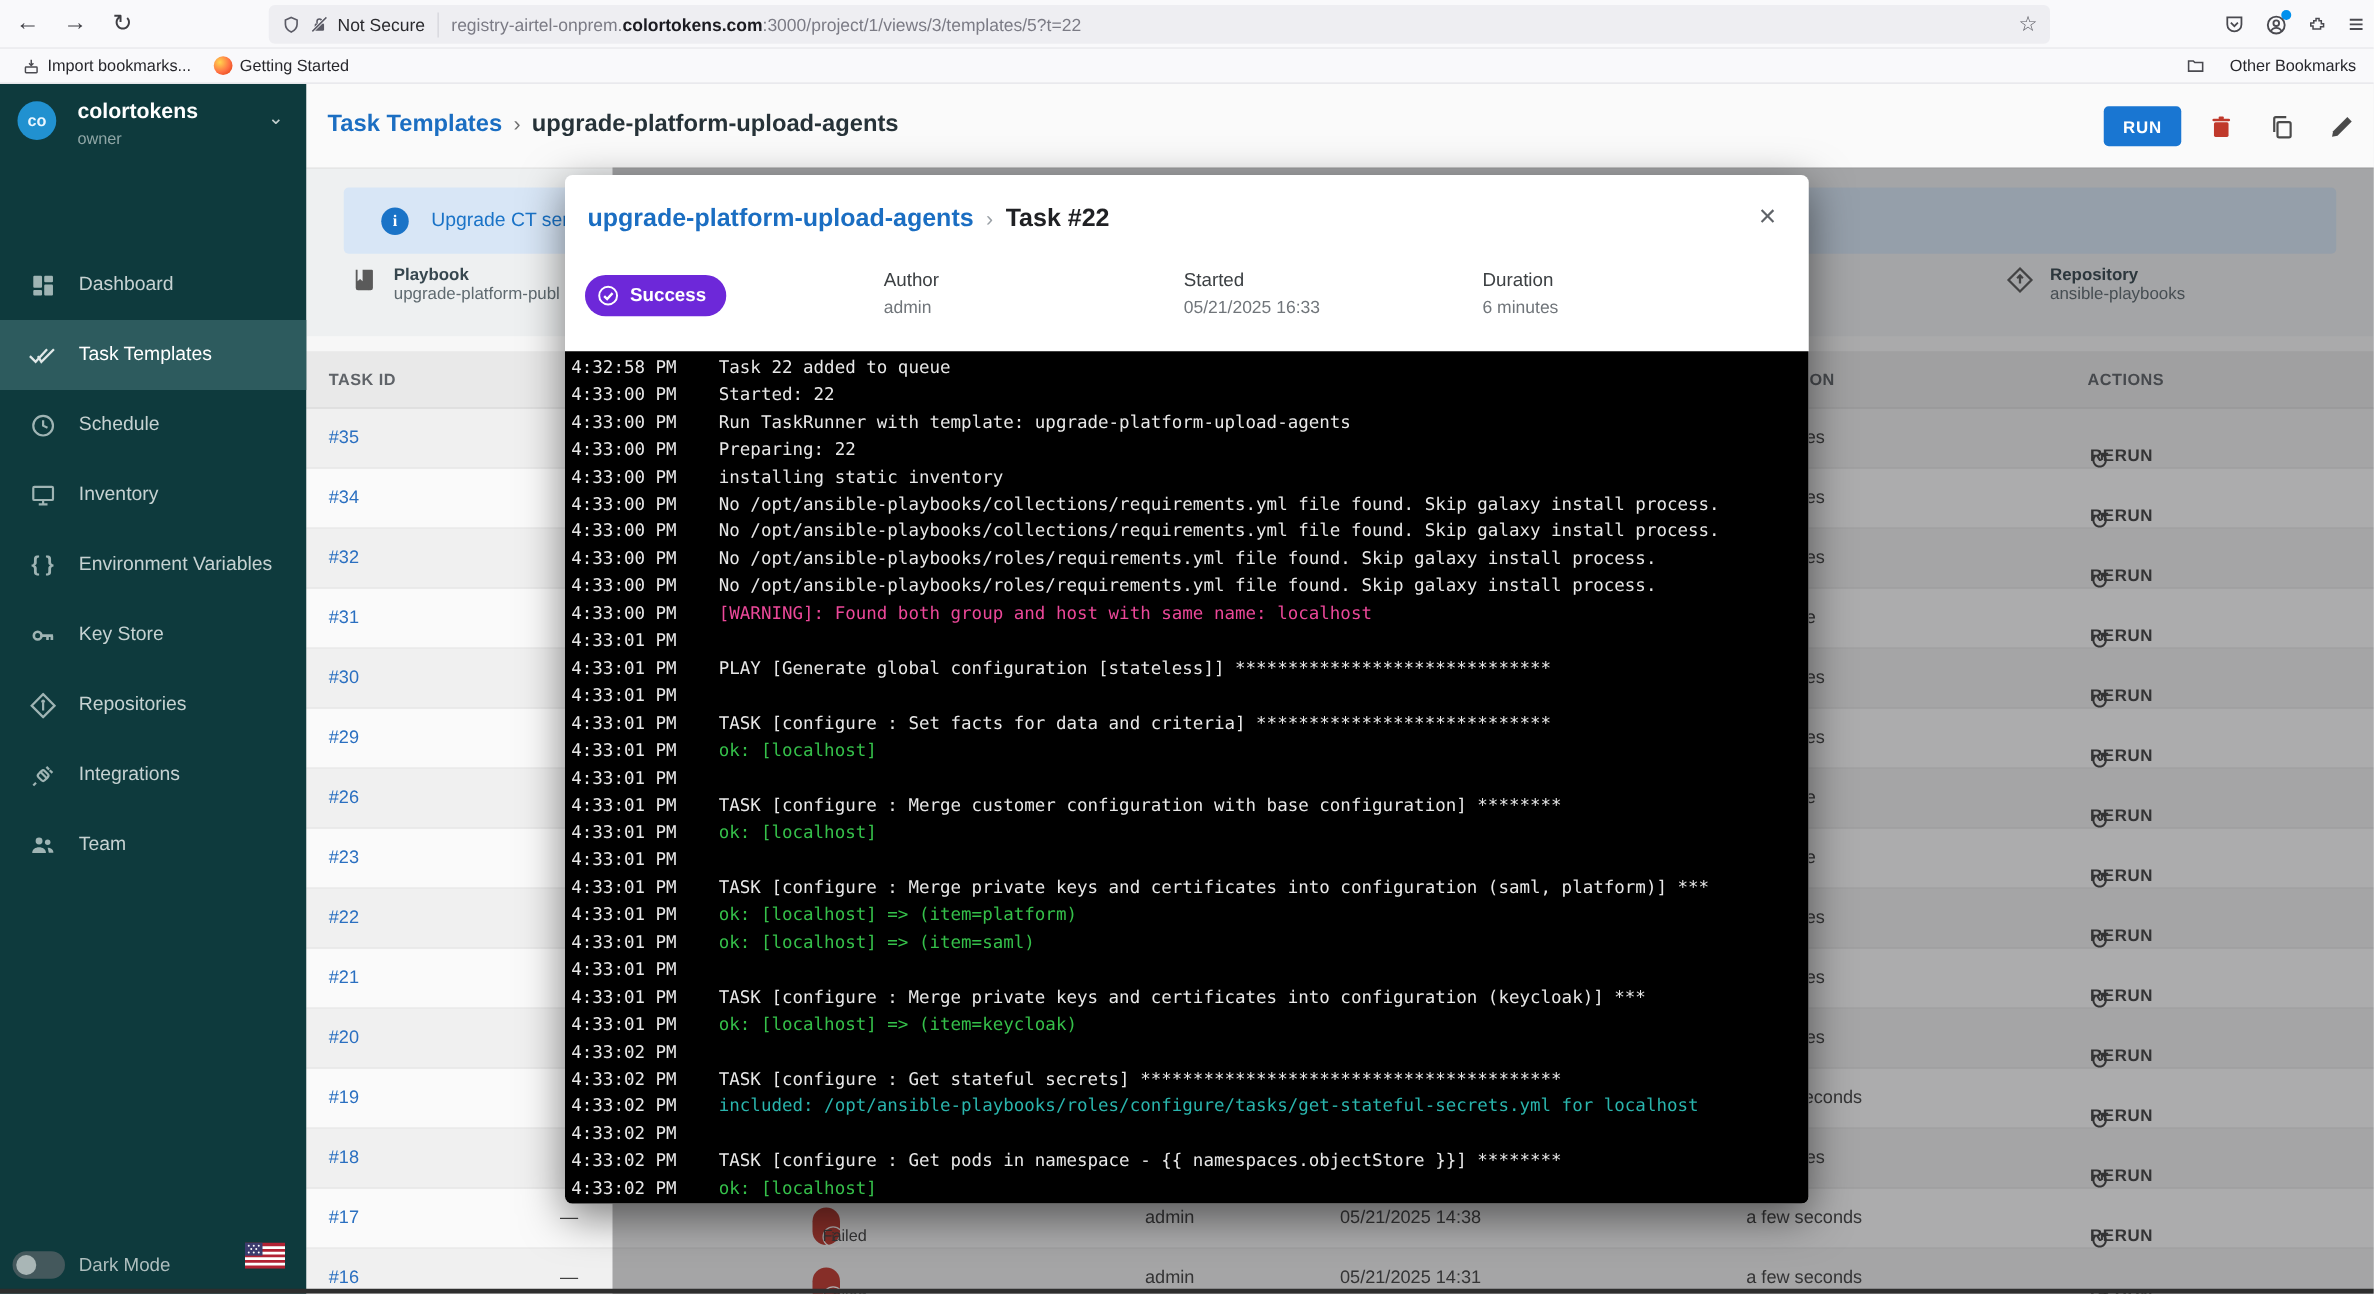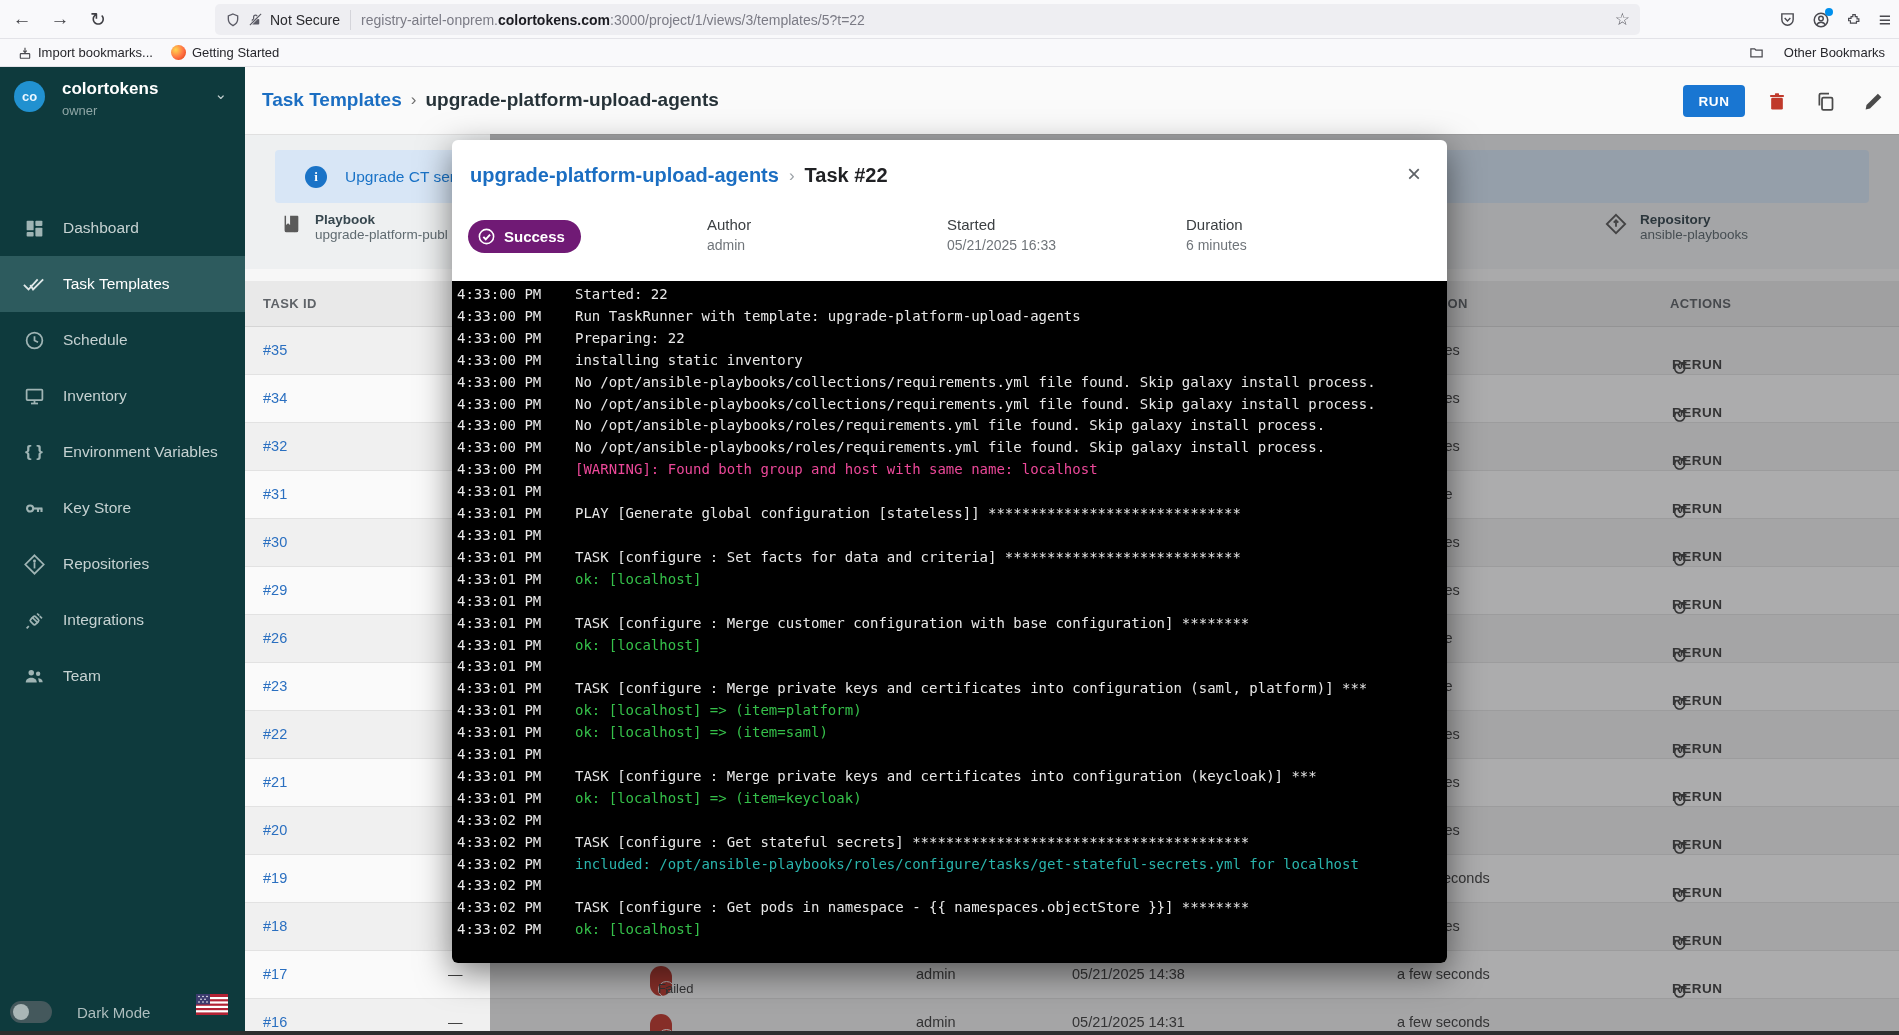--- a/index.html
+++ b/index.html
@@ -45,21 +45,21 @@
   .orgchev { position:absolute; right:18px; top:18px; color:#c3cfcf; font-size:15px; }
   .snav { position:absolute; left:0; top:133px; width:245px; }
   .sitem { height:56px; display:flex; align-items:center; color:#c6d2d2; font-size:15.5px; cursor:pointer; }
   .sitem .sic { width:24px; height:24px; margin:0 17px 0 22px; display:flex; align-items:center;
                 justify-content:center; color:#9fb4b4; font-weight:bold; }
   .sitem.active { background:#2d5b5e; color:#ffffff; }
   .sitem.active .sic { color:#e0e8e8; }
   .darkrow { position:absolute; left:0; top:930px; width:245px; height:30px; display:flex; align-items:center; }
   .toggle { width:42px; height:22px; border-radius:11px; background:#44585c; margin-left:10px; position:relative; }
   .knob { position:absolute; left:3px; top:3px; width:16px; height:16px; border-radius:50%; background:#a9b6b6; }
-  .darklabel { color:#aebebe; font-size:15px; margin-left:25px; }
+  .darklabel { color:#aebebe; font-size:15px; margin-left:11px; }
   .flag { position:absolute; left:196px; top:-3px; }
 
   
   .main { position:absolute; left:245px; top:67px; width:1654px; height:968px; background:#eef0f1; }
   .pagehead { position:absolute; left:0; top:0; width:1654px; height:68px; background:#fafafa;
               border-bottom:1px solid #e0e0e0; }
   .crumb { position:absolute; left:17px; top:22px; font-size:19px; display:flex; align-items:center; gap:9px; }
   .crumb .root { color:#1b6ec2; font-weight:bold; }
   .crumb .sep { color:#6f6f6f; font-size:17px; }
   .crumb .cur { color:#263238; font-weight:bold; }
@@ -105,21 +105,21 @@
   .overlay { position:absolute; left:245px; top:67px; width:1654px; height:968px;
              background:rgba(25,25,28,0.35); z-index:65; }
   .modal { position:absolute; left:452px; top:140px; width:995px; height:823px; background:#fff;
            border-radius:6px; box-shadow:0 10px 34px rgba(0,0,0,0.5); z-index:70; overflow:hidden; }
   .mtitle { position:absolute; left:18px; top:24px; font-size:20px; display:flex; align-items:center; gap:10px; }
   .mtitle .tpl { color:#1b6ec2; font-weight:bold; }
   .mtitle .sep { color:#9aa0a6; font-size:17px; }
   .mtitle .task { color:#202124; font-weight:bold; }
   .mclose { position:absolute; right:26px; top:20px; font-size:24px; color:#5f6368; cursor:pointer; }
   .spill { position:absolute; left:16px; top:80px; height:33px; padding:0 16px 0 9px; border-radius:17px;
-           background:#701a75; color:#fff; font-size:15px; font-weight:bold; display:flex;
+           background:#6d28d9; color:#fff; font-size:15px; font-weight:bold; display:flex;
            align-items:center; gap:8px; }
   .meta { position:absolute; top:76px; }
   .meta .ml { font-size:15px; color:#3c4043; }
   .meta .mv { font-size:14px; color:#70757a; margin-top:4px; }
   .term { position:absolute; left:0; top:141px; width:995px; height:682px; background:#000;
           font-family:"DejaVu Sans Mono", monospace; font-size:14px; padding:3px 0 0 5px; overflow:hidden; }
   .lline { display:flex; line-height:21.9px; white-space:pre; }
   .ltime { width:90px; color:#e8e8e8; flex:none; }
   .lmsg { margin-left:28px; }
   .c-w { color:#e8e8e8; } .c-m { color:#ec4899; font-weight:normal; }
@@ -627,20 +627,24 @@
       <div class="ml">Started</div>
       <div class="mv">05/21/2025 16:33</div>
     </div>
     <div class="meta" style="left:734px;">
       <div class="ml">Duration</div>
       <div class="mv">6 minutes</div>
     </div>
 
     <div class="term">
 
+        <div class="lline">
+          <span class="ltime">4:32:58 PM</span>
+          <span class="lmsg c-w">Task 22 added to queue</span>
+        </div>
 
         <div class="lline">
           <span class="ltime">4:33:00 PM</span>
           <span class="lmsg c-w">Started: 22</span>
         </div>
 
         <div class="lline">
           <span class="ltime">4:33:00 PM</span>
           <span class="lmsg c-w">Run TaskRunner with template: upgrade-platform-upload-agents</span>
         </div>

